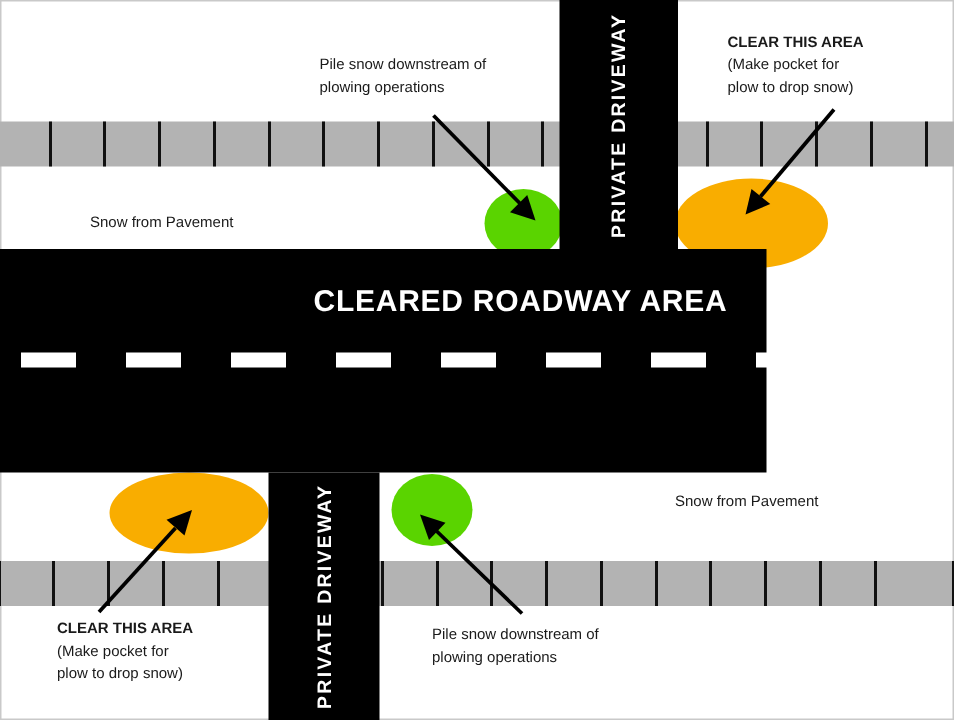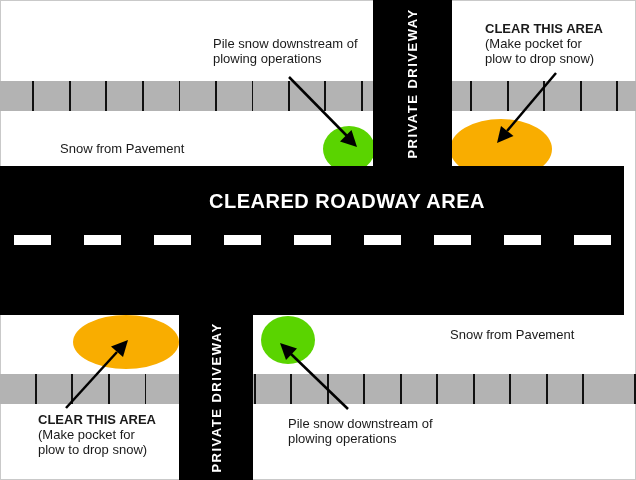--- a/index.html
+++ b/index.html
@@ -51,21 +51,21 @@
     white-space: nowrap;
     color: #ffffff;
     font-weight: bold;
     font-size: 13px;
     letter-spacing: 1.5px;
   }
 
   
   #road {
     position: absolute;
-    left: 0; top: 166px; width: 624px; height: 149px;
+    left: 0; top: 166px; width: 511px; height: 149px;
     background: #000000;
     z-index: 4;
   }
   #road-title {
     position: absolute;
     left: 347px; top: 24px;
     transform: translateX(-50%);
     white-space: nowrap;
     color: #ffffff;
     font-weight: bold;
@@ -79,21 +79,21 @@
       90deg,
       #ffffff 0px, #ffffff 37px,
       transparent 37px, transparent 70px
     );
   }
 
   
   .note {
     position: absolute;
     z-index: 6;
-    font-size: 13px;
+    font-size: 10px;
     line-height: 15px;
     white-space: nowrap;
   }
   .note .bold { font-weight: bold; }
   #note-pile-top     { left: 213px; top: 36px;  }
   #note-clear-top    { left: 485px; top: 21px;  }
   #note-snow-top     { left: 60px;  top: 141px; }
   #note-snow-bottom  { left: 450px; top: 327px; }
   #note-clear-bottom { left: 38px;  top: 412px; }
   #note-pile-bottom  { left: 288px; top: 416px; }

